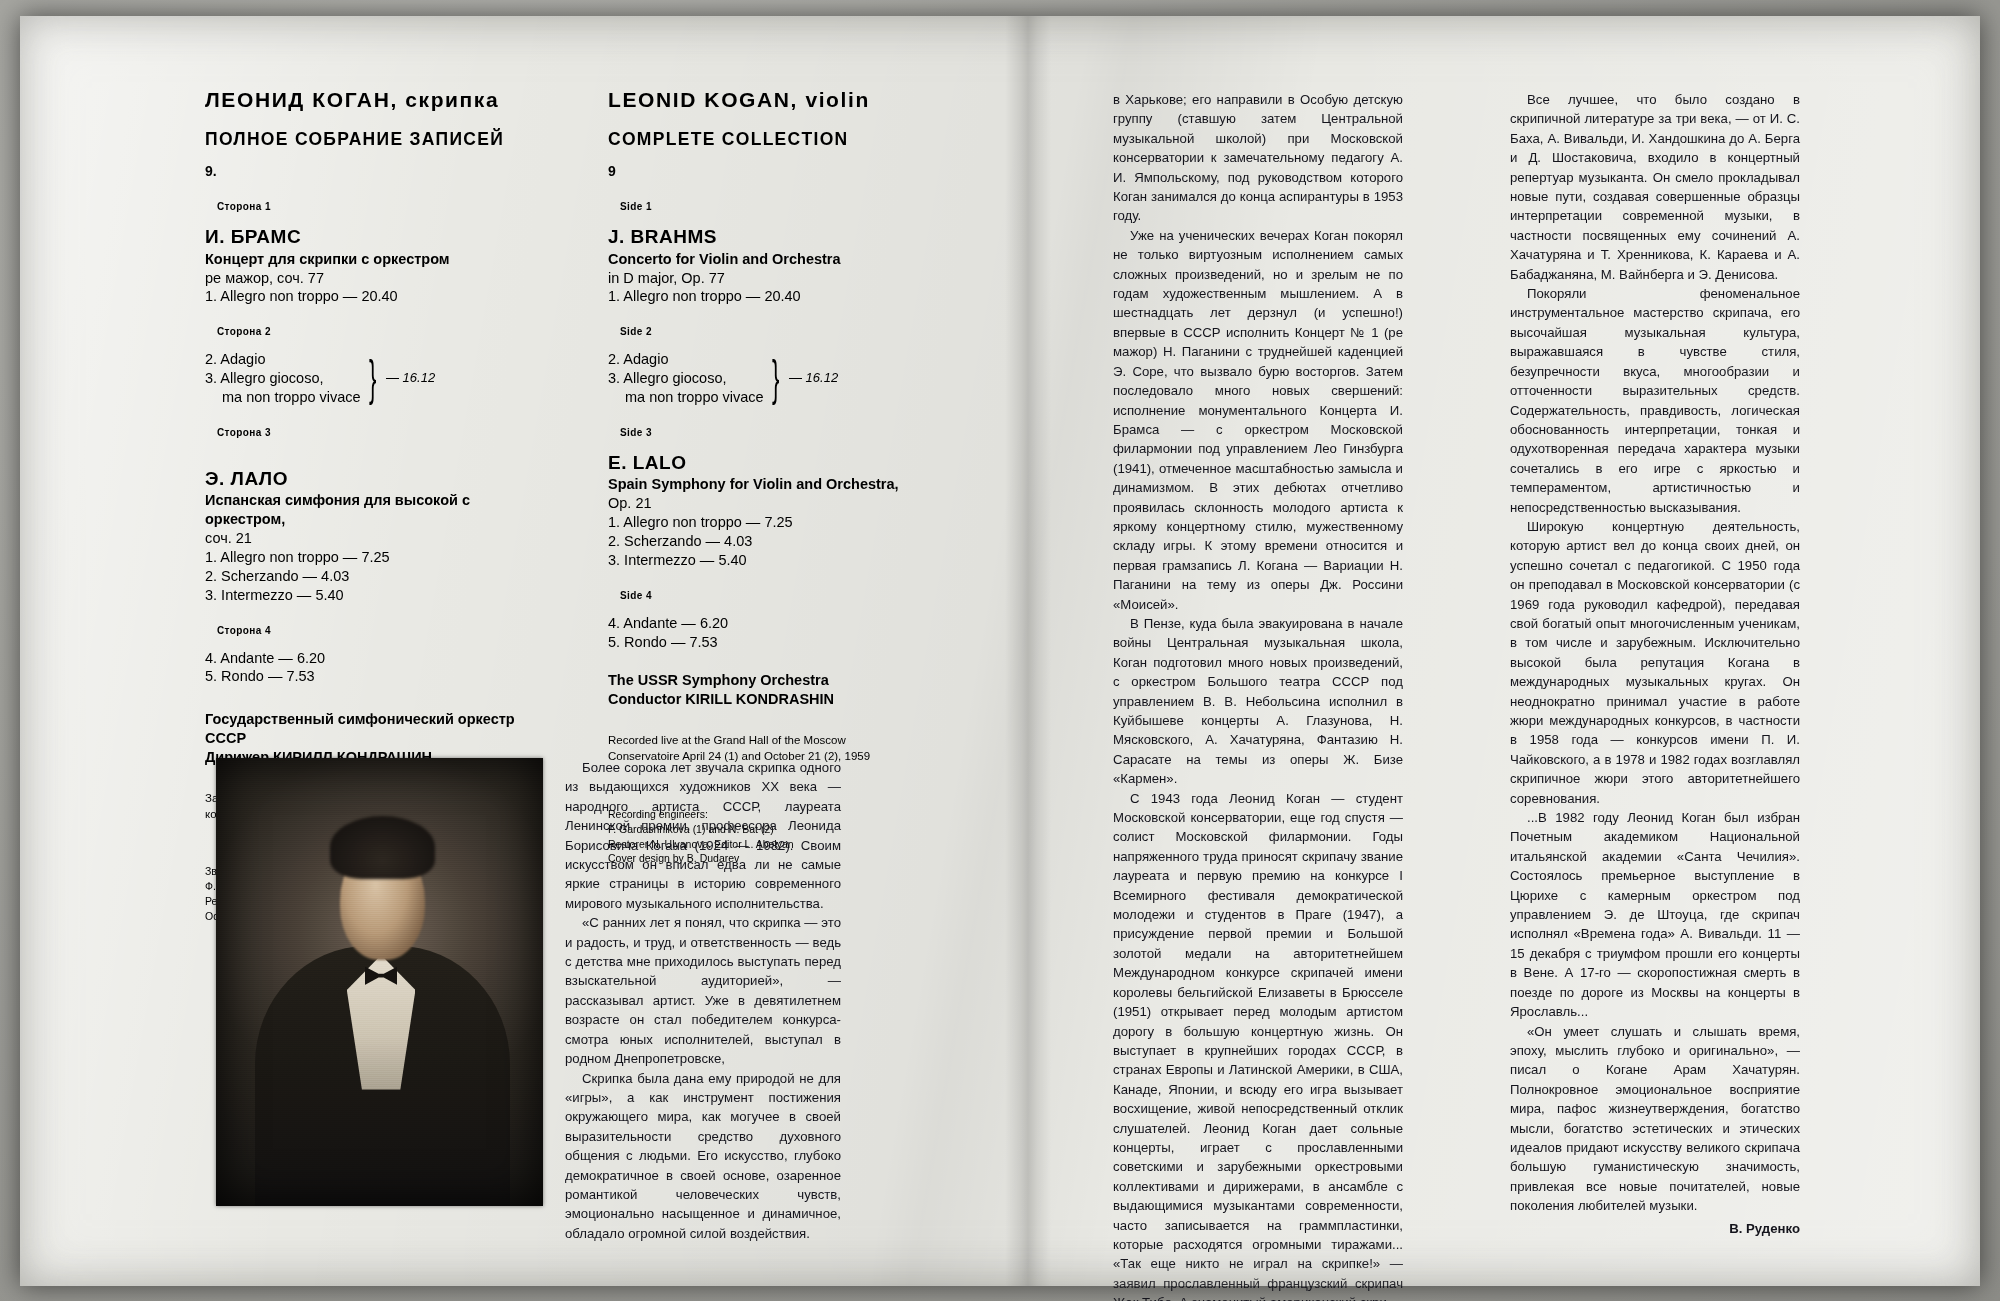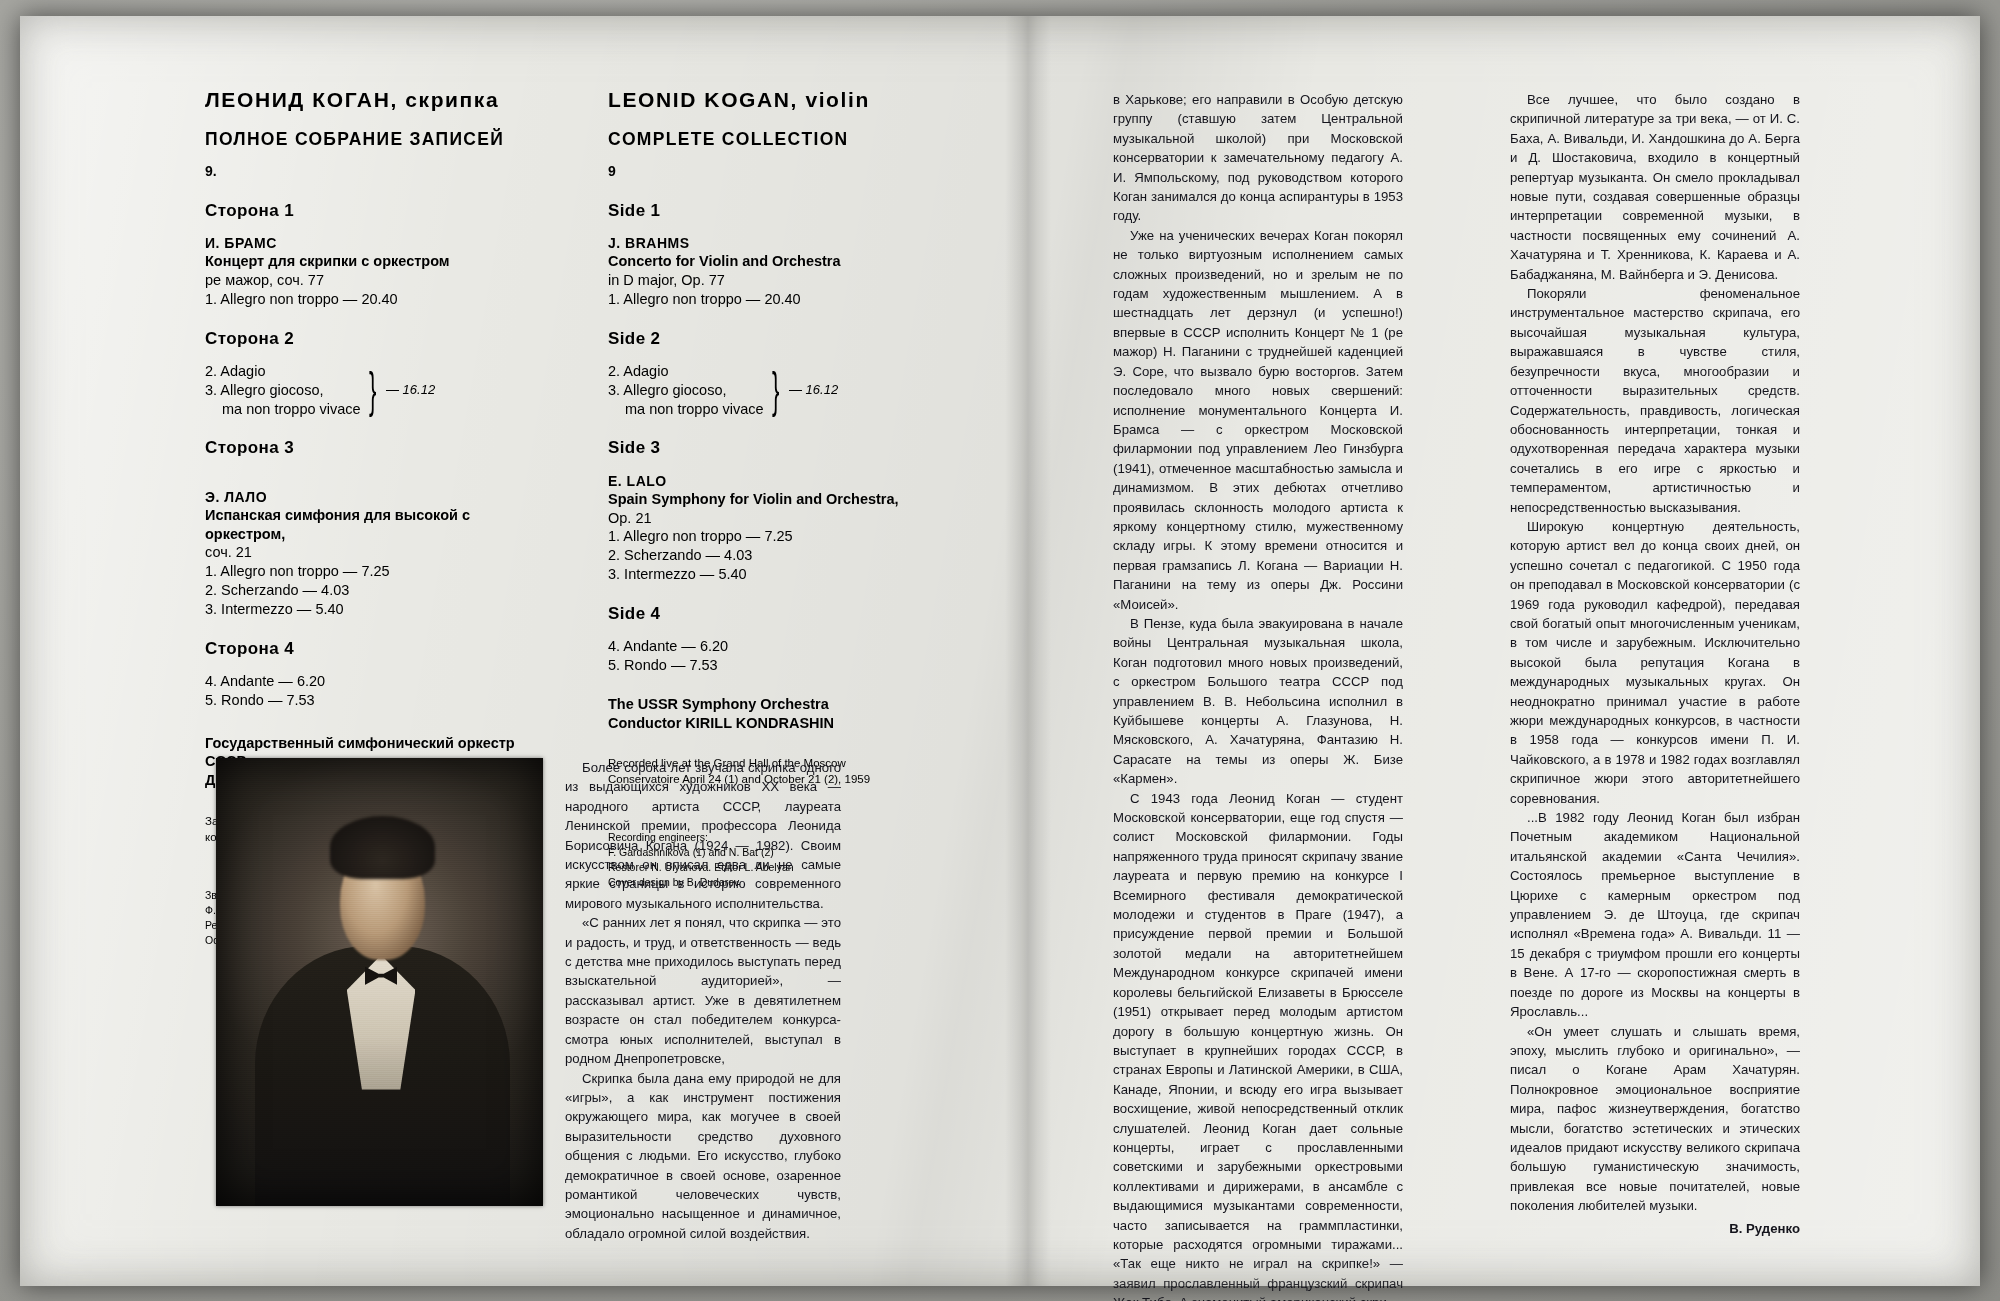--- a/index.html
+++ b/index.html
@@ -38,22 +38,22 @@
   .edge-shadow{
     position:absolute;inset:0;pointer-events:none;
     box-shadow:inset 0 0 40px rgba(120,120,114,.45);
   }
 
   
   .blk{position:absolute;color:#000000;}
   .t-title{font-size:21px;font-weight:700;letter-spacing:1.6px;}
   .t-sub{font-size:17.5px;font-weight:600;letter-spacing:1.3px;}
   .t-num{font-size:14px;font-weight:600;}
-  .t-side{font-size:17px;font-weight:600;letter-spacing:.4px;}
-  .t-comp{font-size:14px;font-weight:600;letter-spacing:.5px;}
+  .t-side{font-size:10px;font-weight:600;letter-spacing:.4px;margin-left:12px;}
+  .t-comp{font-size:19px;font-weight:600;letter-spacing:.5px;}
   .t-work{font-size:14.5px;font-weight:700;}
   .t-line{font-size:14.5px;font-weight:400;}
   .t-track{font-size:14.5px;font-weight:400;}
   .t-orch{font-size:14.5px;font-weight:600;}
   .t-small{font-size:11.5px;font-weight:400;line-height:1.38;}
   .t-tiny{font-size:10.5px;font-weight:400;line-height:1.42;}
   .bold{font-weight:700;}
 
   .group{line-height:1.30;}
 

